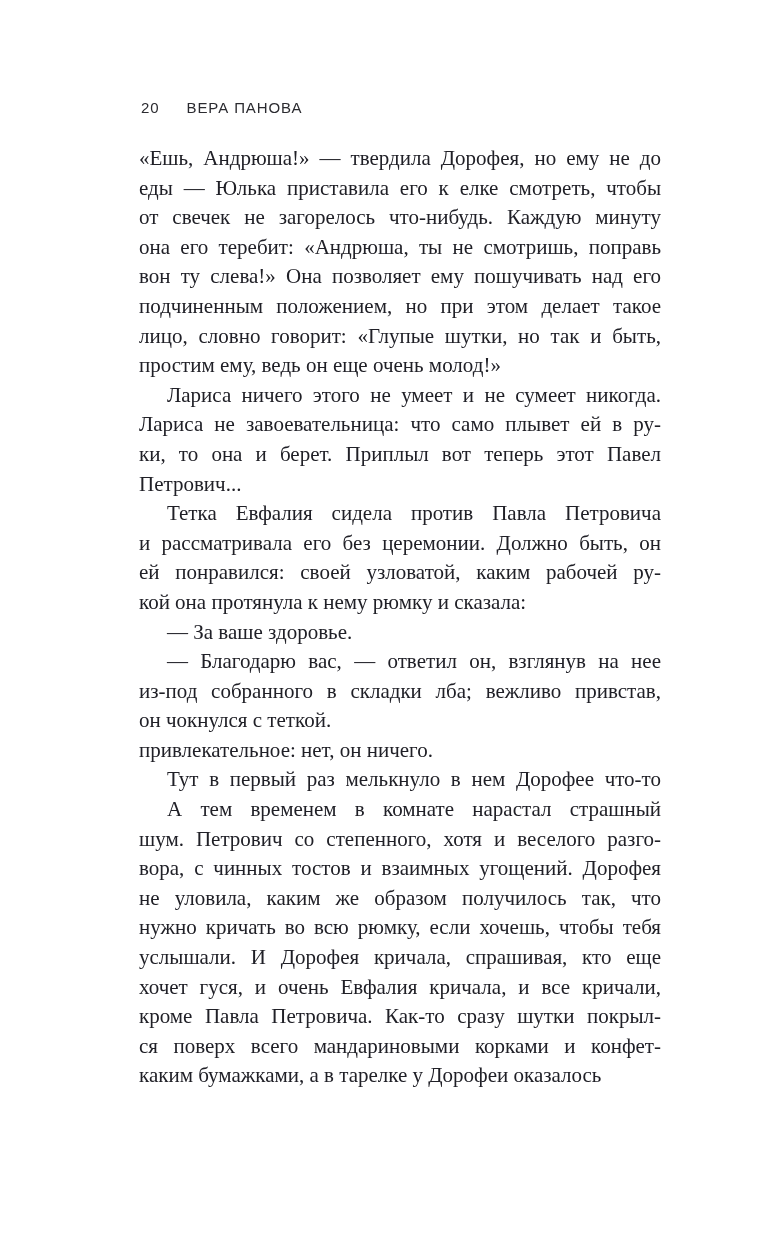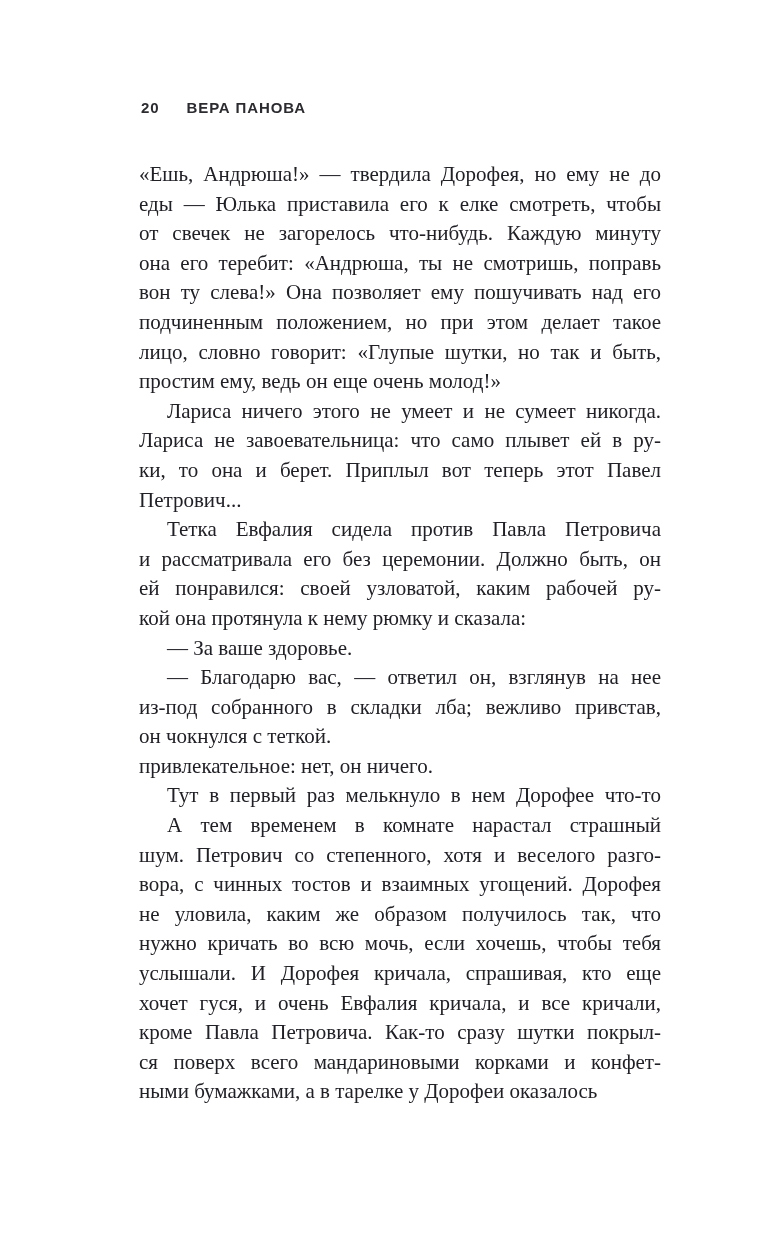--- a/index.html
+++ b/index.html
@@ -17,35 +17,33 @@
   .header {
     position: absolute;
     top: 100px;
     left: 141px;
     font-family: "Liberation Sans", sans-serif;
     font-size: 15px;
     line-height: 15px;
     color: #2b2b30;
     letter-spacing: 0.9px;
     white-space: nowrap;
-    font-weight: bold;
   }
   .runhead {
     margin-left: 27px;
   }
   .text-block {
     position: absolute;
     left: 139px;
     top: 144px;
     width: 522px;
     font-family: "Liberation Serif", serif;
     font-size: 21px;
     line-height: 29.6px;
     color: #202027;
-    margin-top: 16px;
   }
   .line {
     text-align: justify;
     text-align-last: justify;
   }
   .line.lastline {
     text-align-last: left;
   }
   .line.indent {
     text-indent: 28px;
@@ -79,20 +77,20 @@
       <div class="line lastline indent">— За ваше здоровье.</div>
       <div class="line indent">— Благодарю вас, — ответил он, взглянув на нее</div>
       <div class="line">из-под собранного в складки лба; вежливо привстав,</div>
       <div class="line lastline">он чокнулся с теткой.</div>
       <div class="line lastline">привлекательное: нет, он ничего.</div>
       <div class="line indent">Тут в первый раз мелькнуло в нем Дорофее что-то</div>
       <div class="line indent">А тем временем в комнате нарастал страшный</div>
       <div class="line">шум. Петрович со степенного, хотя и веселого разго-</div>
       <div class="line">вора, с чинных тостов и взаимных угощений. Дорофея</div>
       <div class="line">не уловила, каким же образом получилось так, что</div>
-      <div class="line">нужно кричать во всю мочь, если хочешь, чтобы тебя</div>
+      <div class="line">нужно кричать во всю рюмку, если хочешь, чтобы тебя</div>
       <div class="line">услышали. И Дорофея кричала, спрашивая, кто еще</div>
       <div class="line">хочет гуся, и очень Евфалия кричала, и все кричали,</div>
       <div class="line">кроме Павла Петровича. Как-то сразу шутки покрыл-</div>
       <div class="line">ся поверх всего мандариновыми корками и конфет-</div>
-      <div class="line lastline">ными бумажками, а в тарелке у Дорофеи оказалось</div>
+      <div class="line lastline">каким бумажками, а в тарелке у Дорофеи оказалось</div>
     </div>
 </div>
 
 </body></html>

